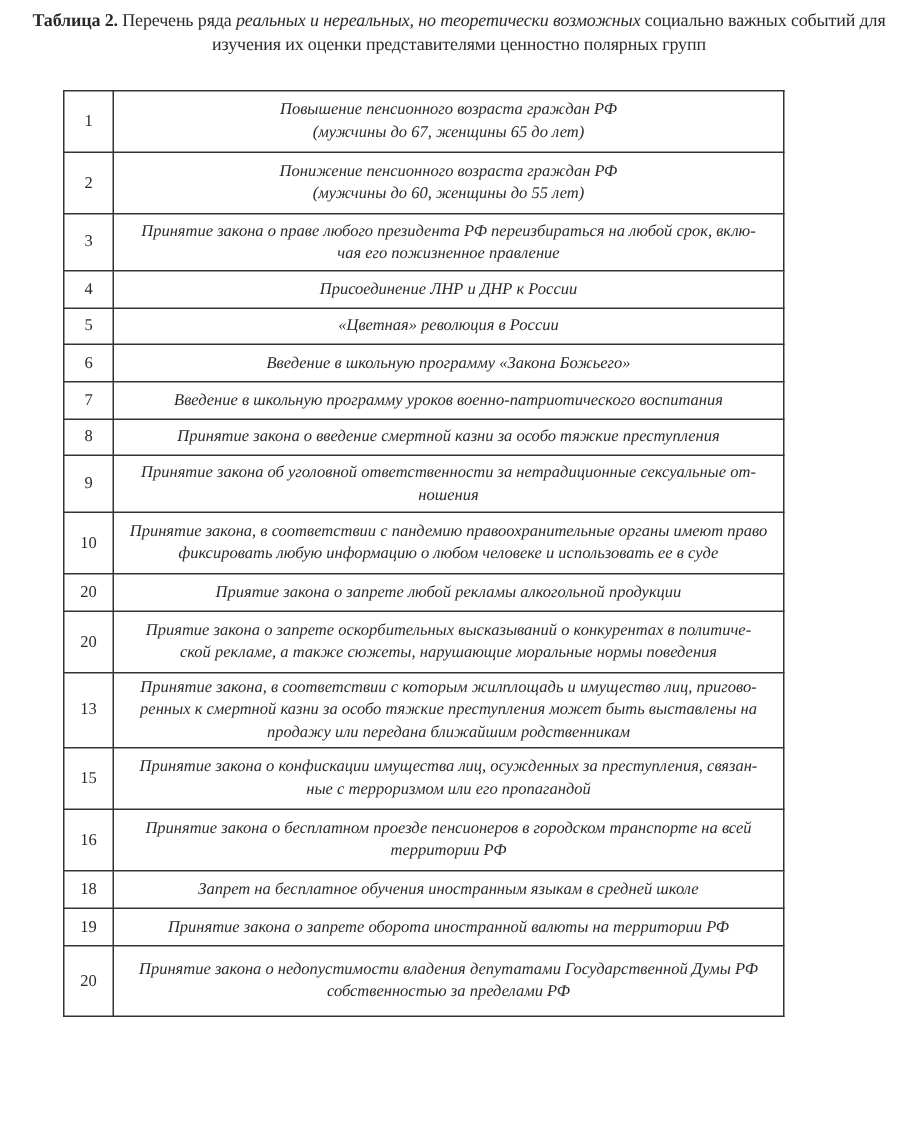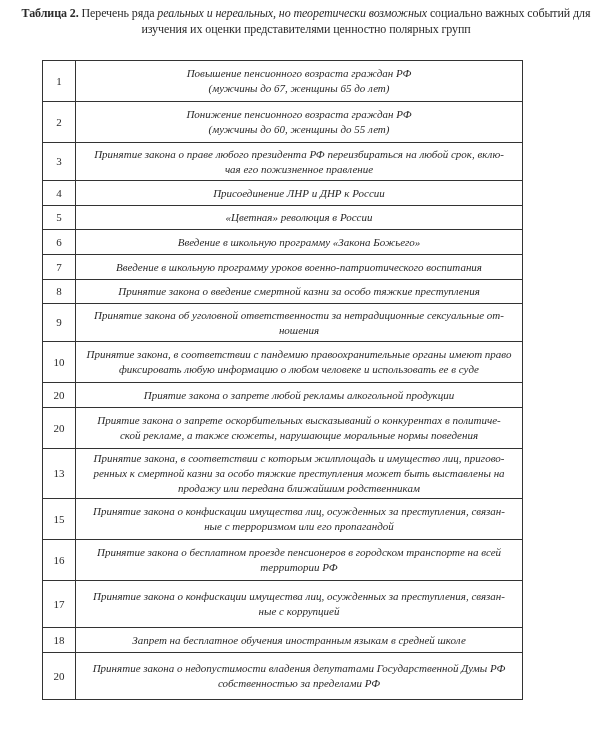--- a/index.html
+++ b/index.html
@@ -135,31 +135,30 @@
           <span class="ln">ные с терроризмом или его пропагандой</span>
         </td>
       </tr>
       <tr class="h2b">
         <td class="num">16</td>
         <td>
           <span class="ln">Принятие закона о бесплатном проезде пенсионеров в городском транспорте на всей</span>
           <span class="ln">территории РФ</span>
         </td>
       </tr>
-      <tr class="h3">
-        <td class="num">17</td>
-        <td>
-          <span class="ln">Принятие закона о конфискации имущества лиц, осужденных за преступления, связан-</span>
-          <span class="ln">ные с коррупцией</span>
-        </td>
-      </tr>
       <tr class="h1b">
         <td class="num">18</td>
         <td>
           <span class="ln">Запрет на бесплатное обучения иностранным языкам в средней школе</span>
+        </td>
+      </tr>
+      <tr class="h1b">
+        <td class="num">19</td>
+        <td>
+          <span class="ln">Принятие закона о запрете оборота иностранной валюты на территории РФ</span>
         </td>
       </tr>
       <tr class="h3">
         <td class="num">20</td>
         <td>
           <span class="ln">Принятие закона о недопустимости владения депутатами Государственной Думы РФ</span>
           <span class="ln">собственностью за пределами РФ</span>
         </td>
       </tr>
     </tbody>

